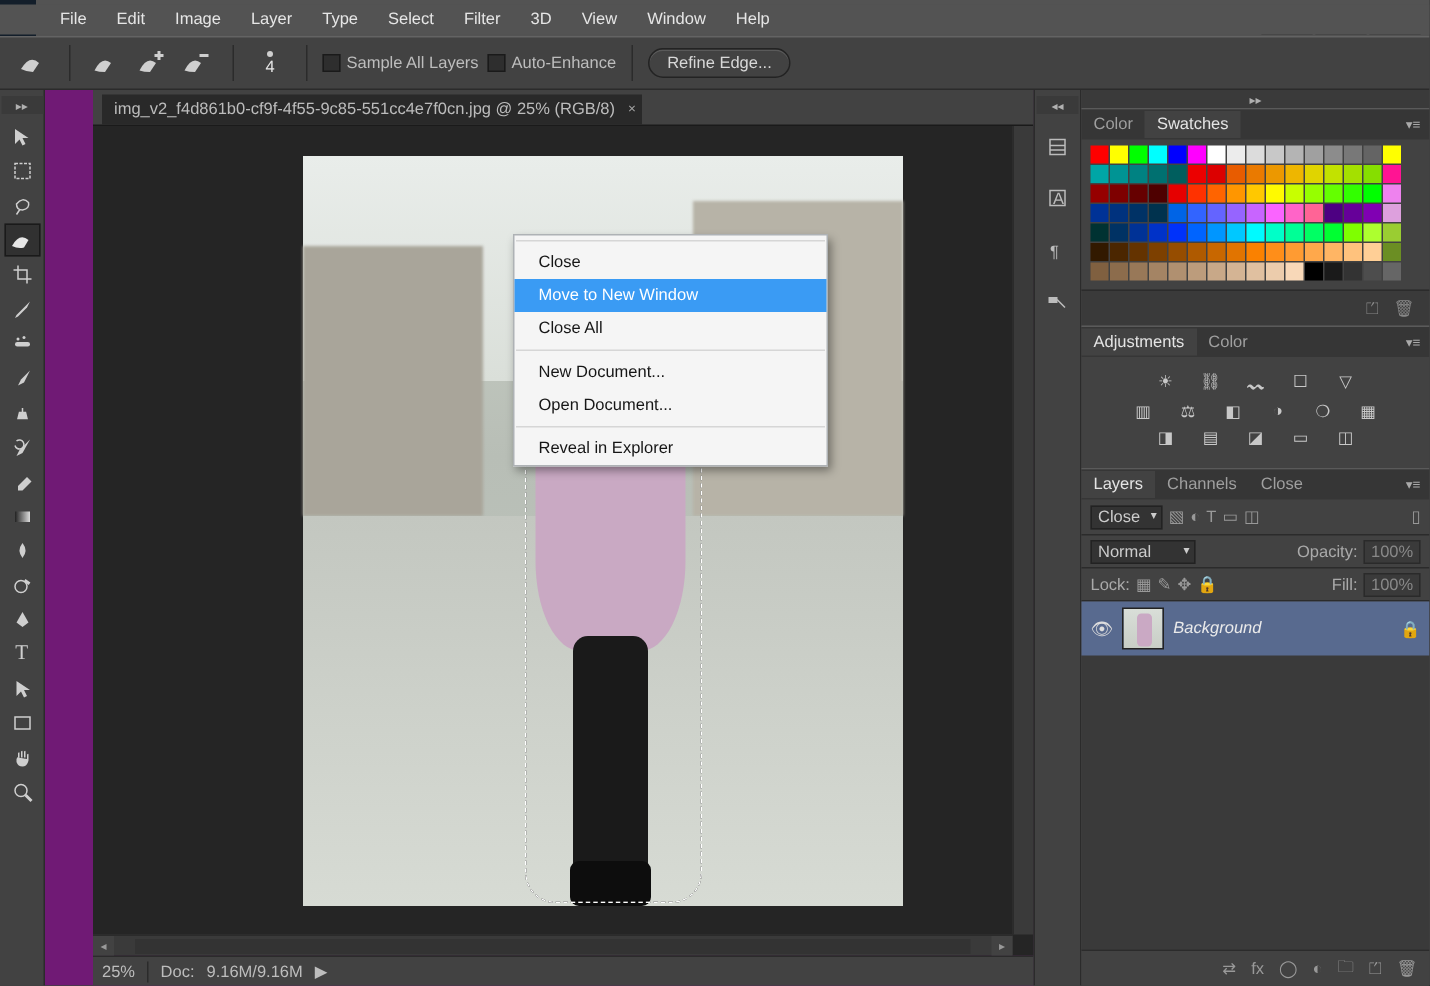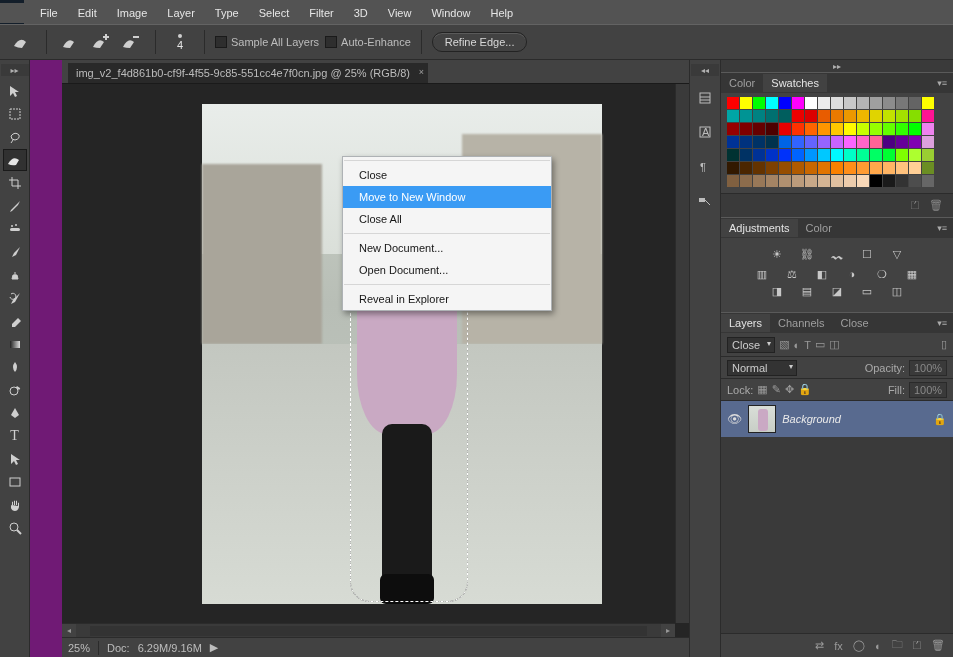--- a/index.html
+++ b/index.html
@@ -348,21 +348,21 @@
         <div class="scroll-h">
           <div class="btn">◂</div>
           <div class="track"></div>
           <div class="btn">▸</div>
         </div>
       </div>
       <div class="status-bar">
         <span>25%</span>
         <span class="status-div"></span>
         <span>Doc:</span>
-        <span>6.29M/9.16M</span>
+        <span>9.16M/9.16M</span>
         <span>▶</span>
       </div>
     </div>
 
     <div class="gutter">
       <div class="gutter-toggle">◂◂</div>
       <div class="gutter-icon">
           <svg width="16" height="16">
             <rect x="3" y="3" width="10" height="10" fill="none" stroke="#bcbcbc"></rect>
             <line x1="3" y1="7" x2="13" y2="7" stroke="#bcbcbc"></line>

